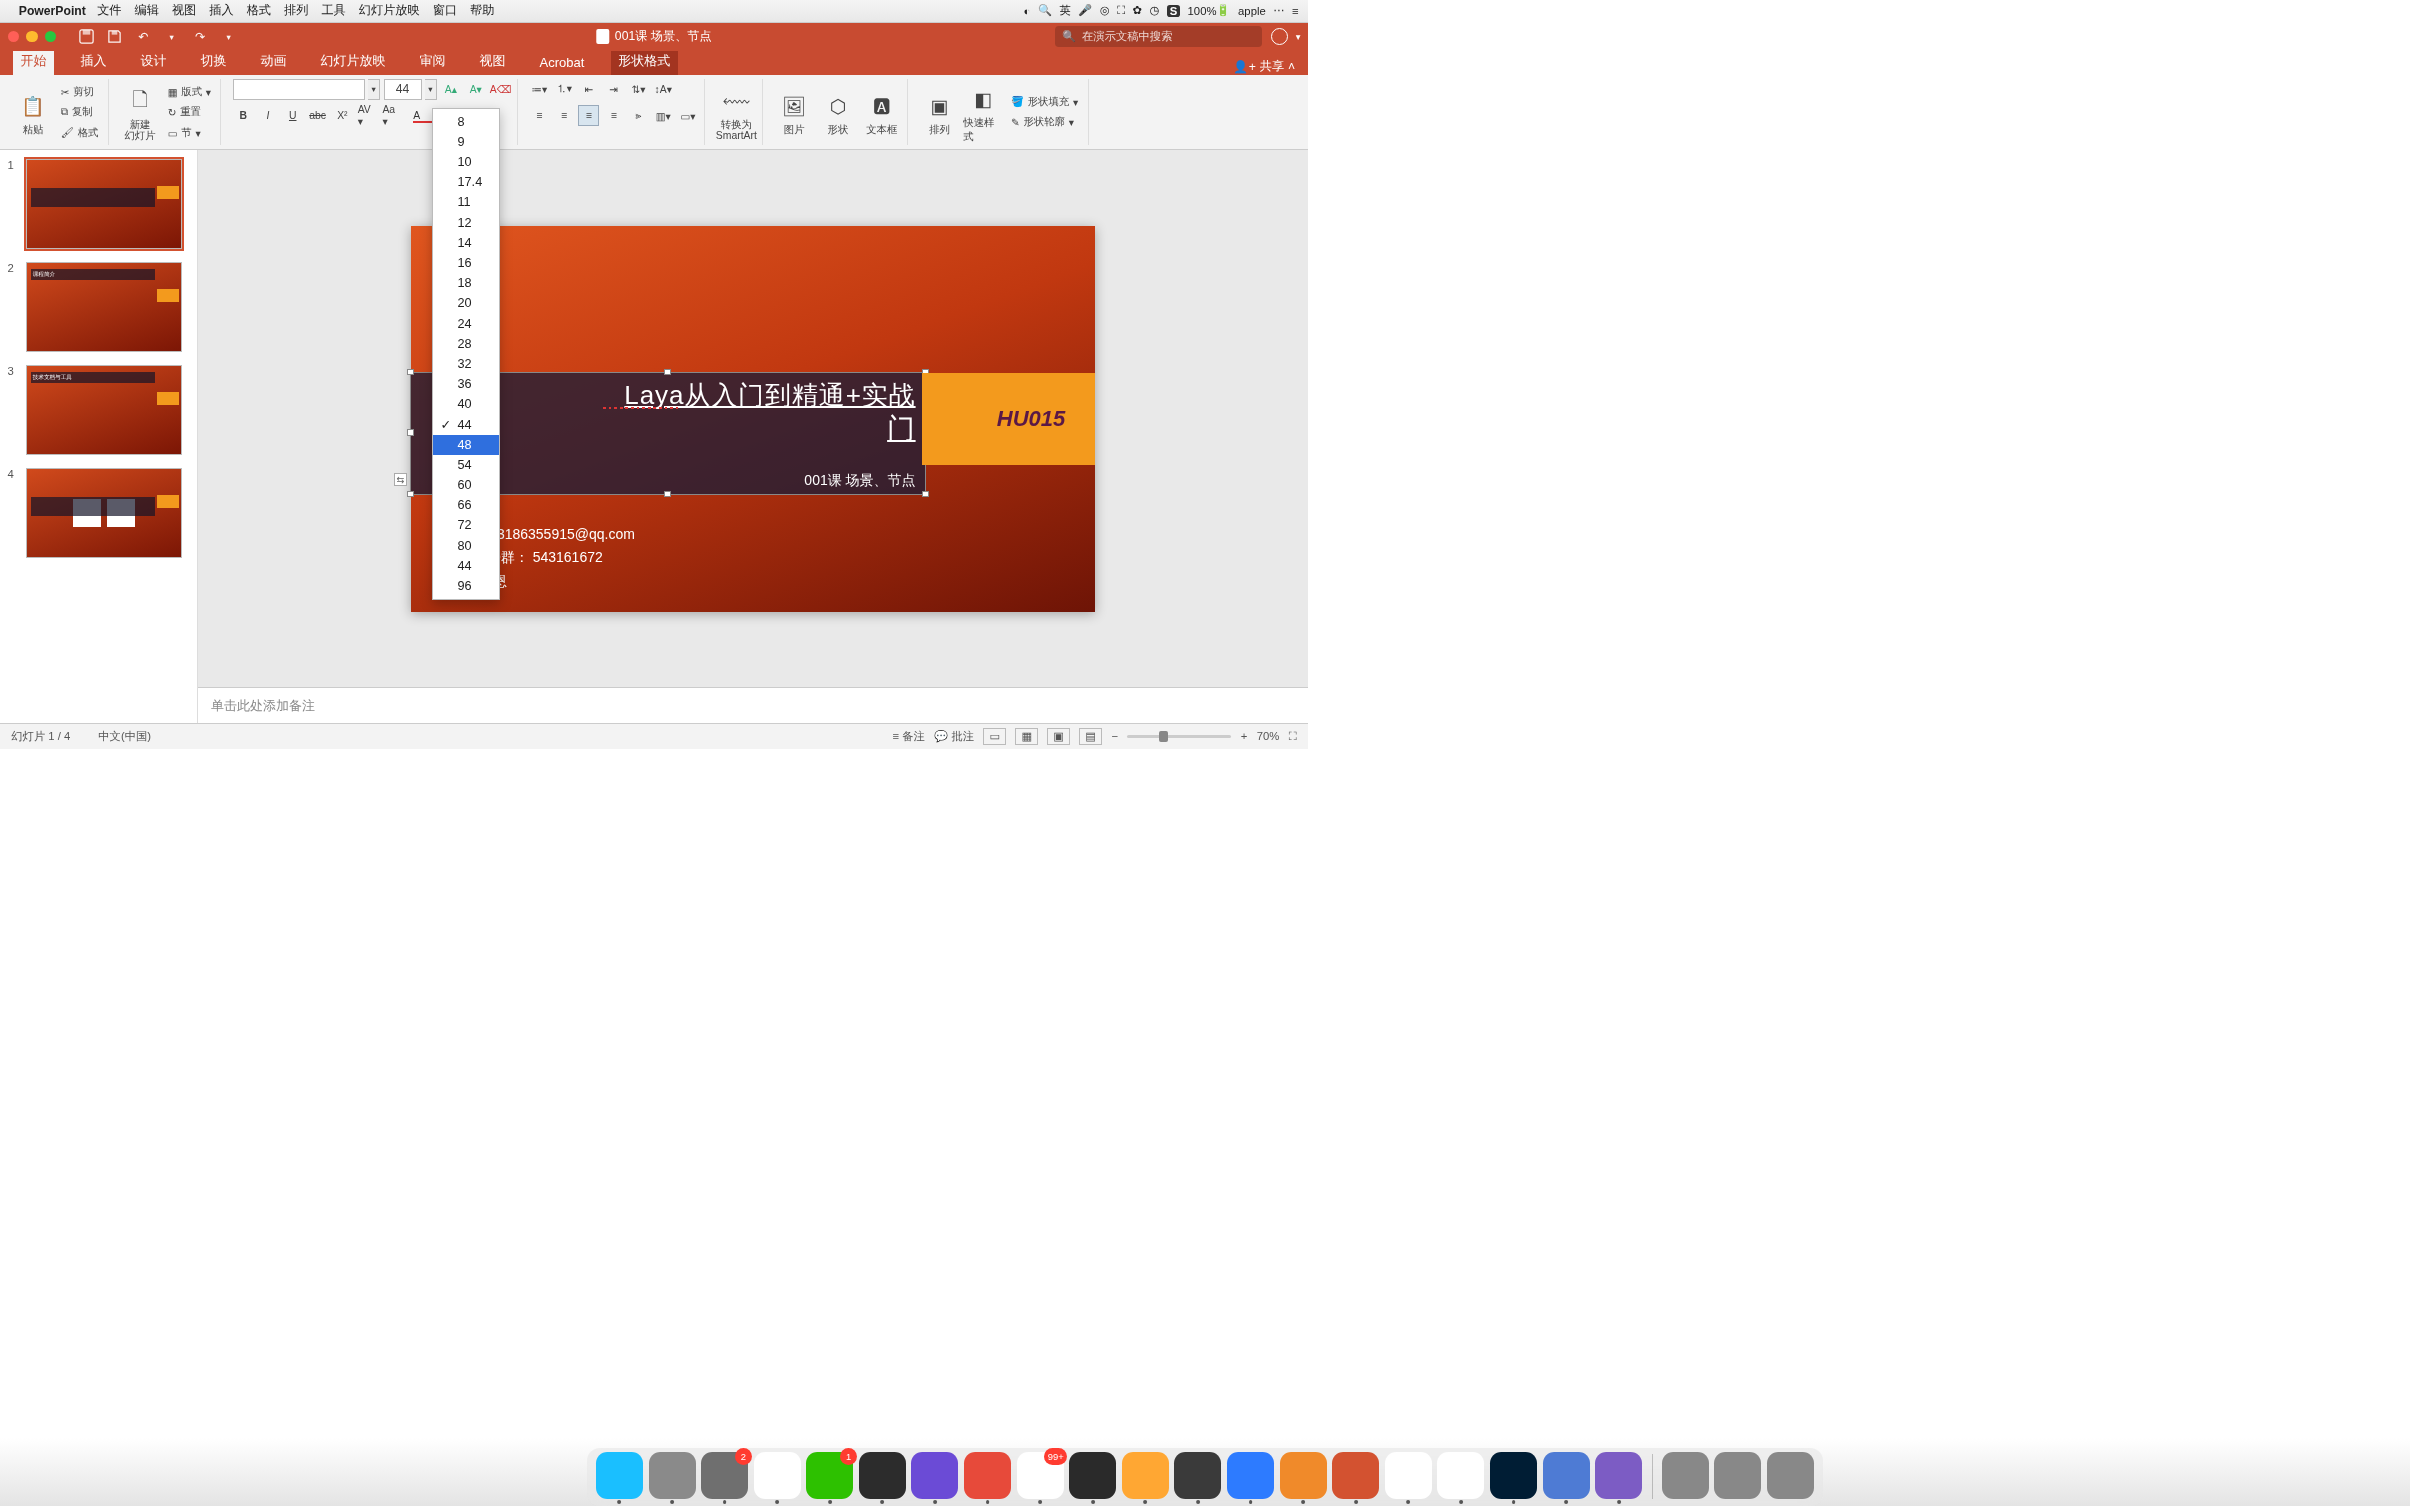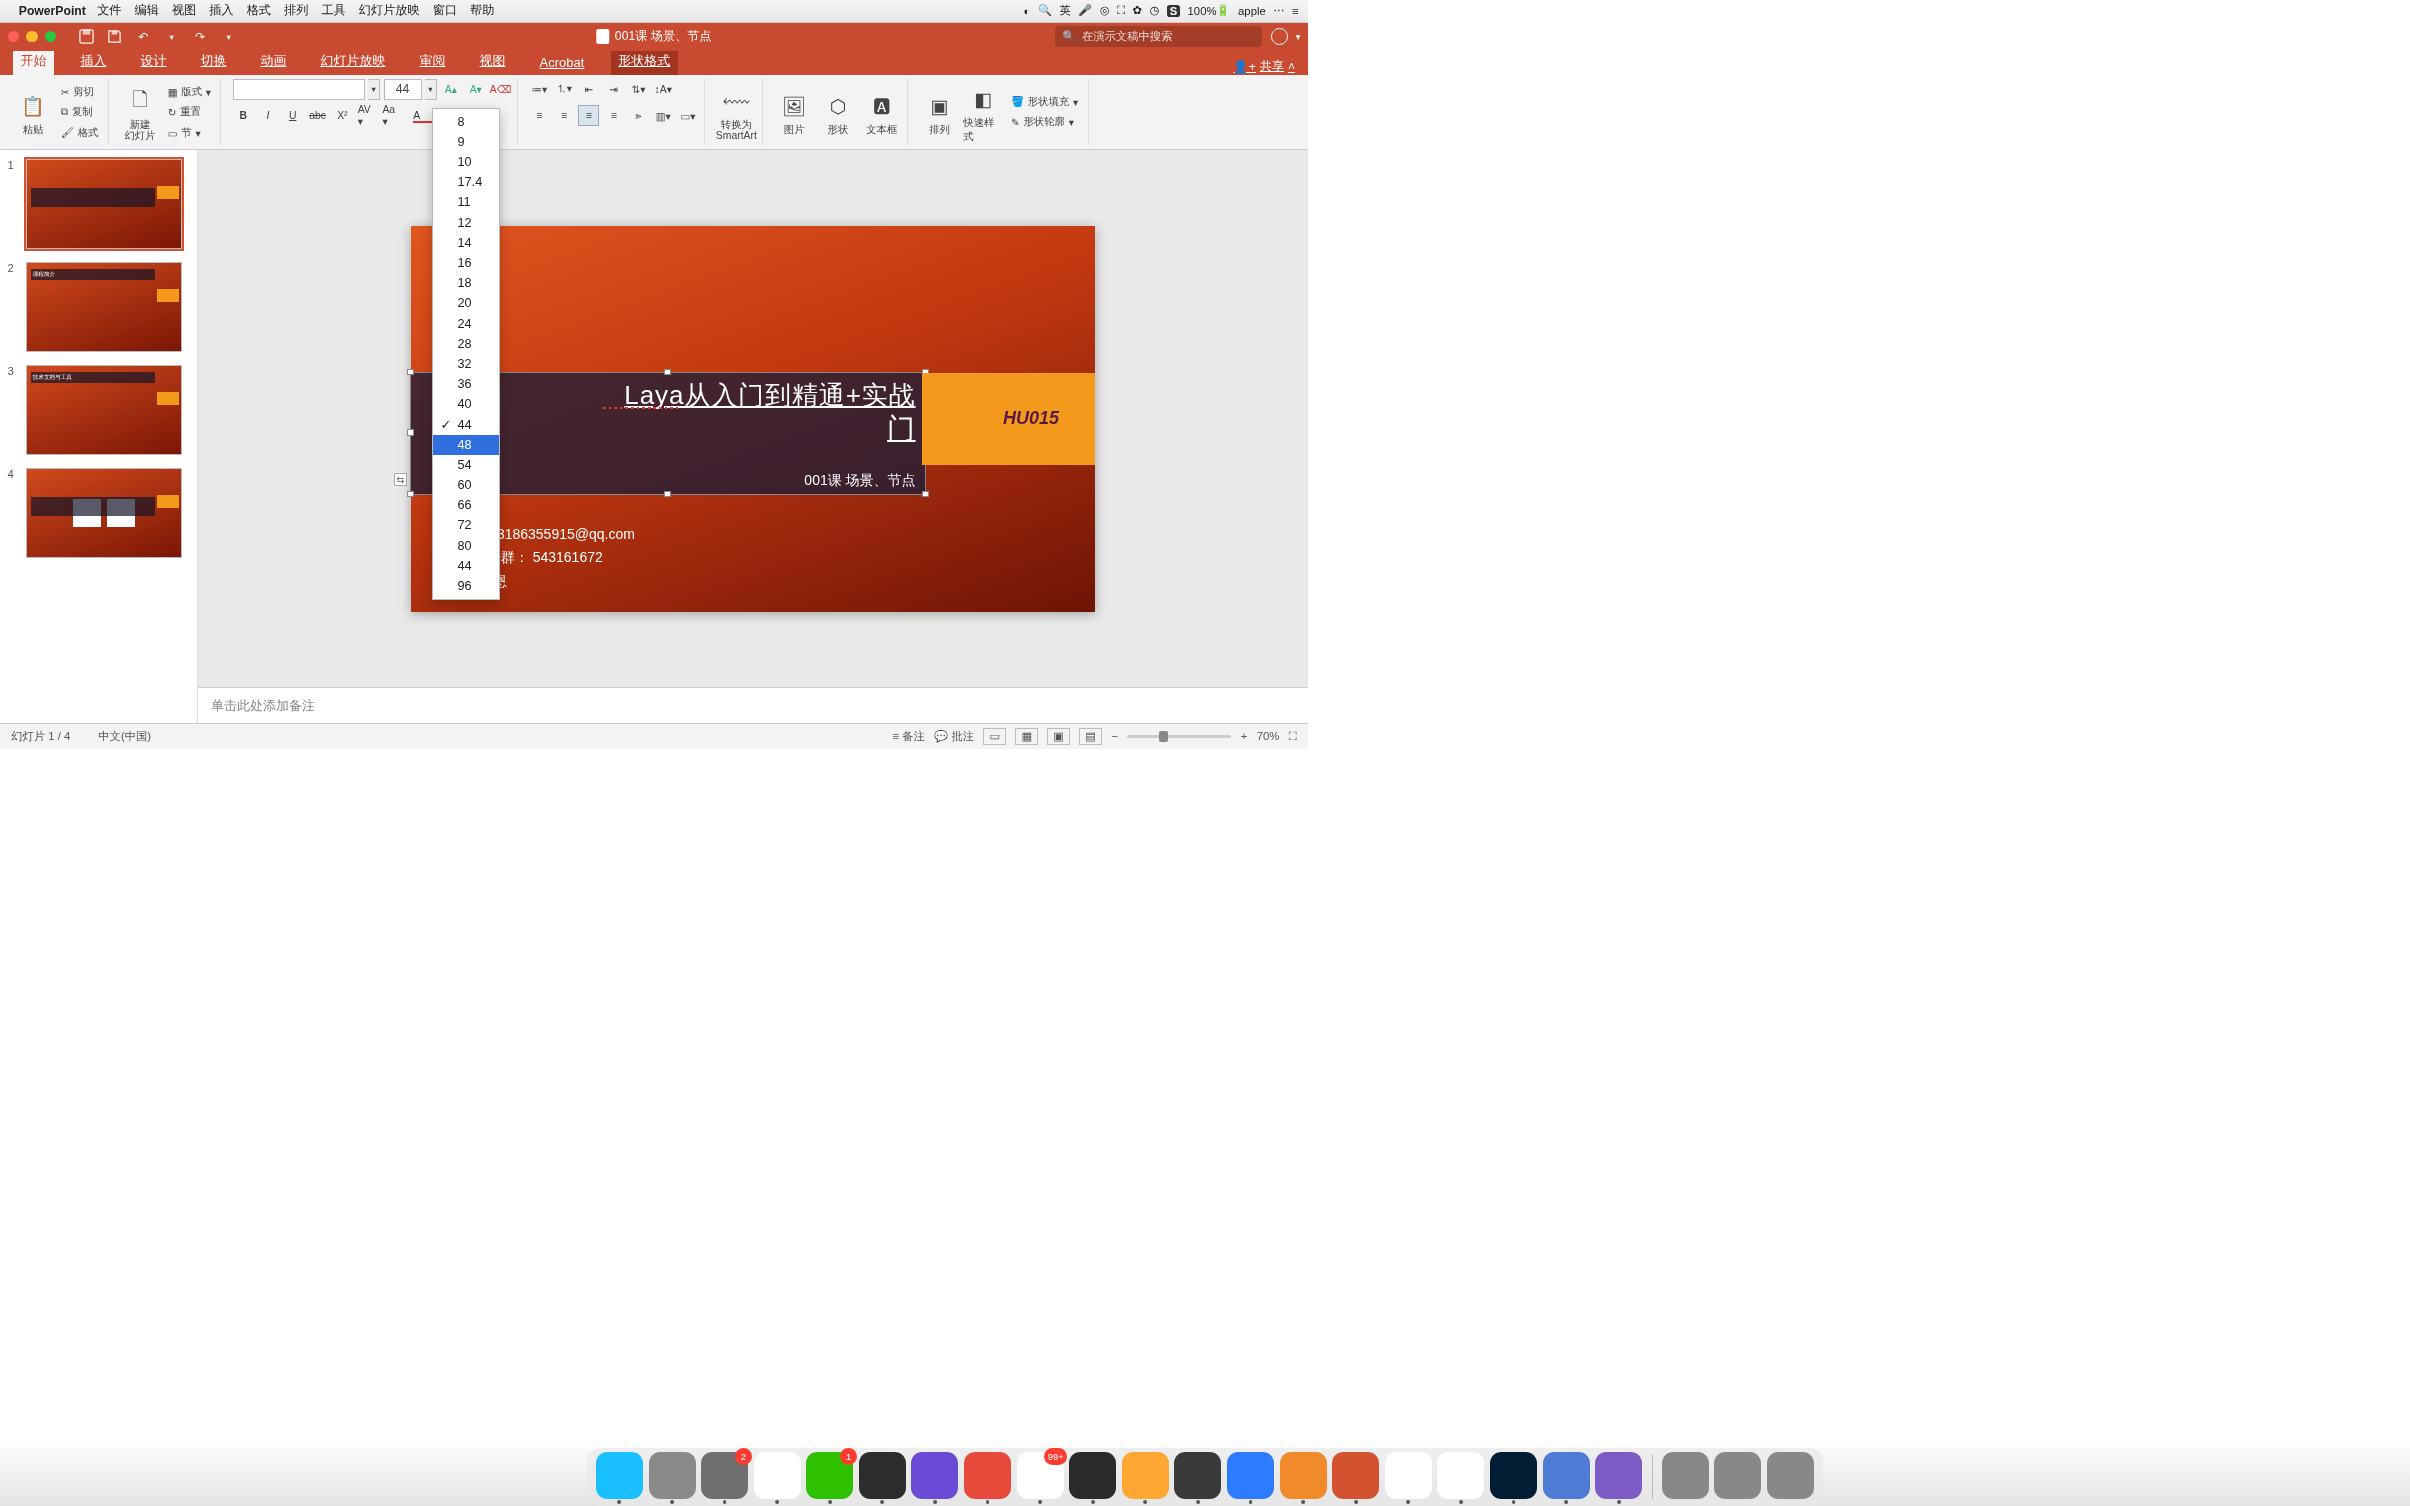--- a/index.html
+++ b/index.html
@@ -20,21 +20,21 @@
 .tl-red { background: #ff5f57; } .tl-yel { background: #febc2e; } .tl-grn { background: #28c840; }
 .qat { display: flex; gap: 9.4px; align-items: center; margin-left: 9.4px; }
 .qat .qbtn { width: 19px; height: 19px; display: flex; align-items: center; justify-content: center; color: #fff; opacity: .95; }
 .titlebar .doc { position: absolute; left: 50%; transform: translateX(-50%); display: flex; align-items: center; gap: 5.6px; font-size: 12.2px; }
 .titlebar .doc .dicon { width: 13px; height: 15px; background: #fff; border-radius: 1.9px; position: relative; }
 .titlebar .search { margin-left: auto; display: flex; align-items: center; background: rgba(0,0,0,.18); border-radius: 3.8px; padding: 1.9px 7.5px; width: 207px; height: 21px; color: rgba(255,255,255,.8); font-size: 11.3px; gap: 5.6px; }
 .titlebar .smile { margin-left: 9.4px; width: 17px; height: 17px; border: 1.4px solid #fff; border-radius: 50%; position: relative; }
 .titlebar .chev { margin-left: 7.5px; color: #fff; }
 
 
-.tabs { height: 24.5px; background: #C84B31; display: flex; align-items: flex-end; padding: 0 13px; gap: 19px; color: #fff; font-size: 13px; text-decoration: underline; }
+.tabs { height: 24.5px; background: #C84B31; display: flex; align-items: flex-end; padding: 0 13px; gap: 19px; color: #fff; font-size: 13px; }
 .tabs .tab { padding: 3.8px 7.5px 5.6px; cursor: default; }
 .tabs .tab.active { background: #f3f3f3; color: #C84B31; border-radius: 2.8px 2.8px 0 0; font-weight: 500; }
 .tabs .tab.ctx { background: #a33420; border-radius: 2.8px 2.8px 0 0; }
 .tabs .spacer { flex: 1; }
 .tabs .share { color: #fff; font-size: 12.2px; display: flex; align-items: center; gap: 3.8px; }
 
 
 .ribbon { height: 75px; background: #f3f3f3; border-bottom: 0.9px solid #ccc; display: flex; padding: 3.8px 7.5px; gap: 5.6px; font-size: 10.4px; color: #444; }
 .group { display: flex; gap: 3.8px; align-items: center; padding: 0 5.6px; border-right: 0.9px solid #ddd; }
 .btn-lg { width: 40px; display: flex; flex-direction: column; align-items: center; gap: 1.9px; cursor: default; padding-top:3.8px; }
@@ -67,21 +67,21 @@
 .tprev.t2 .bar, .tprev.t3 .bar { top:5.6px; height:11.3px; }
 .tprev.t4 { display:flex; align-items:center; justify-content:center; gap:5.6px;}
 .tprev.t4 .qr { width:28px;height:28px;background:#fff;}
 
 .canvas-wrap { flex: 1; display: flex; flex-direction: column; }
 .canvas-area { flex: 1; display: flex; align-items: center; justify-content: center; overflow: auto; }
 .slide { width: 684px; height: 386px; background: linear-gradient(160deg,#e0561f 0%,#c13810 45%,#6e1406 100%); position: relative; box-shadow: 0 1.9px 11.3px rgba(0,0,0,.3); }
 .slide .titleband { position: absolute; left: 0; top: 147px; width: 514px; height: 121px; background: rgba(30,30,55,.78); padding: 5.6px 9.4px; color: #fff; }
 .slide .titleband.sel { outline: 1.4px solid #888; text-decoration: underline; }
 .slide .handles span { position: absolute; width: 6.6px; height: 6.6px; background: #fff; border: 0.9px solid #888; }
-.slide .logo { position: absolute; right: 0; top: 147px; width: 173px; height: 92px; background: #f39a1d; display:flex;align-items:center;justify-content:center;color:#5a1846;font-weight:900;font-size:18px;font-style:italic;padding-left:45px; }
+.slide .logo { position: absolute; right: 0; top: 147px; width: 173px; height: 92px; background: #f39a1d; display:flex;align-items:center;justify-content:center;color:#5a1846;font-weight:900;font-size:22px;font-style:italic;padding-left:45px; }
 .slide .t1 { font-size: 26px; text-align: right; letter-spacing: 0.9px; white-space:nowrap; }
 .slide .t2 { font-size: 28px; text-align: right; letter-spacing: 0.5px; white-space:nowrap; line-height:1.15;}
 .slide .t3 { position:absolute; right:9.4px; bottom:3.8px; font-size: 14px; }
 .slide .contact { position: absolute; left: 68px; top: 297px; color: #fff; font-size: 14px; line-height: 1.7; }
 .slide .marker { position:absolute; left:-17px; top:247px; width:13px; height:13px; border:0.9px solid #aaa; background:#fff; display:flex;align-items:center;justify-content:center;font-size:9.4px;color:#666;}
 .slide .squig { position:absolute; top:181px; left:192px; width:75px; height:2.8px; background: repeating-linear-gradient(90deg,#d33,#d33 2.8px,transparent 2.8px,transparent 5.6px);}
 
 .notes { height: 36px; border-top: 0.9px solid #ccc; background: #fff; padding: 9.4px 13px; font-size: 13px; color: #888; }
 
 

